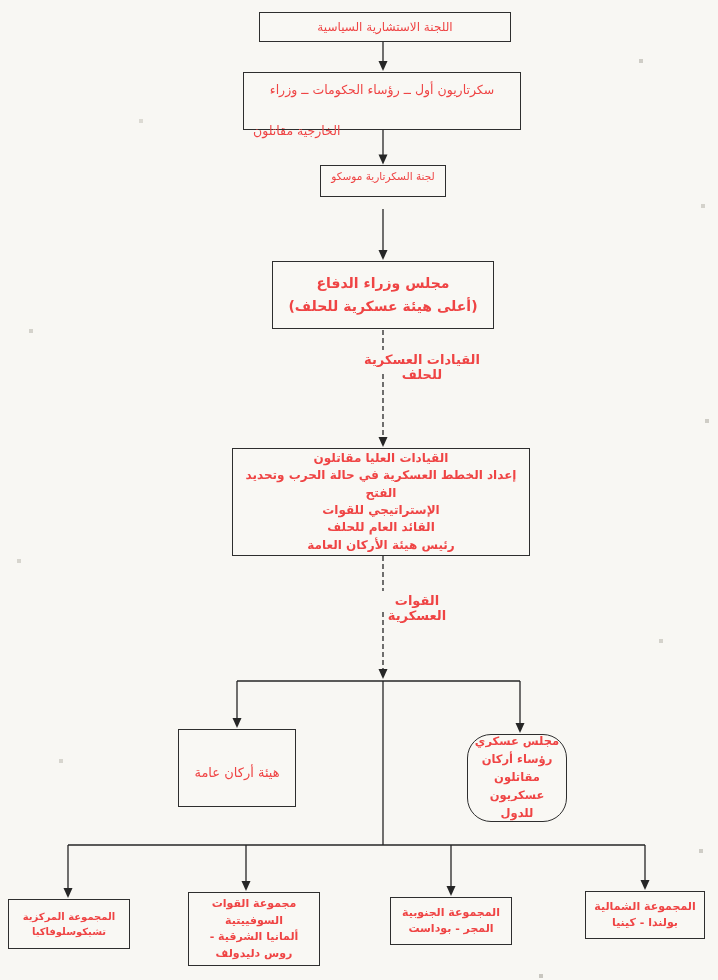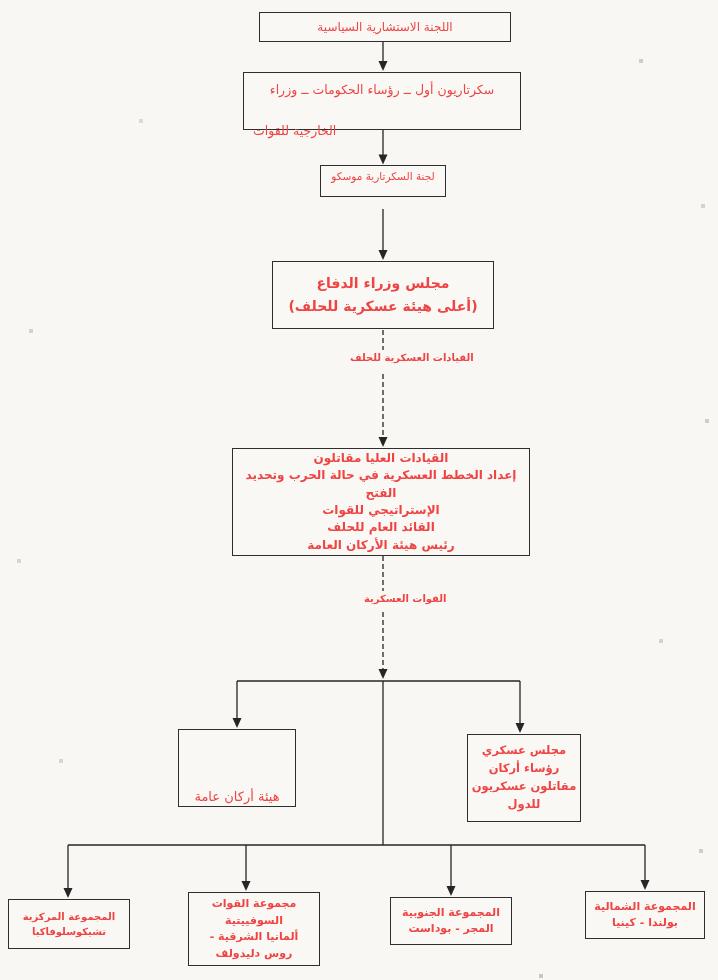--- a/index.html
+++ b/index.html
@@ -9,36 +9,36 @@
     position:relative; width:718px; height:980px;
     background:#f8f7f3; color:#ef4444; overflow:hidden;
   }
   .connectors { position:absolute; left:0; top:0; width:718px; height:980px; }
   .node {
     position:absolute; border:1px solid #2e2e2e; background:#f9f8f4;
     display:flex; flex-direction:column; align-items:center; justify-content:center;
     text-align:center; line-height:1.5;
   }
   .node > div, .node > span { width:100%; }
-  .lbl { position:absolute; font-weight:bold; font-size:10px; text-align:left; }
+  .lbl { position:absolute; font-weight:bold; font-size:13px; text-align:center; }
 
   .n-political   { left:259px; top:12px;  width:252px; height:30px; font-size:12px; }
   .n-secretaries { left:243px; top:72px;  width:278px; height:58px; font-size:12.5px;
                    justify-content:flex-start; padding:7px 9px; line-height:1.55;gap:22px; }
   .n-secretaries .ta-left { text-align:left; }
   .n-moscow      { left:320px; top:165px; width:126px; height:32px; font-size:10.5px;
                    justify-content:flex-start; padding-top:3px; }
   .n-defense     { left:272px; top:261px; width:222px; height:68px; font-size:14px;
                    font-weight:bold; line-height:1.65; }
   .n-joint       { left:232px; top:448px; width:298px; height:108px; font-size:12px;
                    font-weight:bold; line-height:1.45; padding:4px 6px; }
   .n-staff       { left:178px; top:729px; width:118px; height:78px; font-size:13px;
-                   justify-content:flex-end; padding-top:9px; }
-  .n-milcouncil  { left:467px; top:734px; width:114px; height:88px; font-size:11.5px;
-                   font-weight:bold; line-height:1.55; }
+                   justify-content:center; padding-top:9px; }
+  .n-milcouncil  { left:467px; top:734px; width:100px; height:88px; font-size:11.5px;
+                   font-weight:bold; line-height:1.55;border-radius:24px; }
   .n-central     { left:8px;   top:899px; width:122px; height:50px; font-size:10px; font-weight:bold; }
   .n-soviet      { left:180px; top:892px; width:132px; height:74px; font-size:11px; font-weight:bold;margin-left:8px; }
   .n-southern    { left:390px; top:897px; width:122px; height:48px; font-size:11px; font-weight:bold; }
   .n-northern    { left:585px; top:891px; width:120px; height:48px; font-size:11px; font-weight:bold; }
 
   .lbl-commands  { left:350px; top:352px; width:144px; }
   .lbl-forces    { left:364px; top:593px; width:106px; }
 
   .speckles { position:absolute; left:0; top:0; width:2px; height:2px; background:transparent;
     box-shadow: 640px 60px 0 1px #cfcdc6, 702px 205px 0 1px #d4d2cb, 30px 330px 0 1px #d4d2cb,
@@ -90,21 +90,21 @@
       <polygon points="640.5,880 649.5,880 645,890"></polygon>
     </g>
   </svg>
 
   <div class="node n-political" dir="rtl">
     <span>اللجنة الاستشارية السياسية</span>
   </div>
 
   <div class="node n-secretaries" dir="rtl">
     <div>سكرتاريون أول ــ رؤساء الحكومات ــ وزراء</div>
-    <div class="ta-left">الخارجية للقوات</div>
+    <div class="ta-left">الخارجية مقاتلون</div>
   </div>
 
   <div class="node n-moscow" dir="rtl">
     <span>لجنة السكرتارية موسكو</span>
   </div>
 
   <div class="node n-defense" dir="rtl">
     <div>مجلس وزراء الدفاع</div>
     <div>(أعلى هيئة عسكرية للحلف)</div>
   </div>

